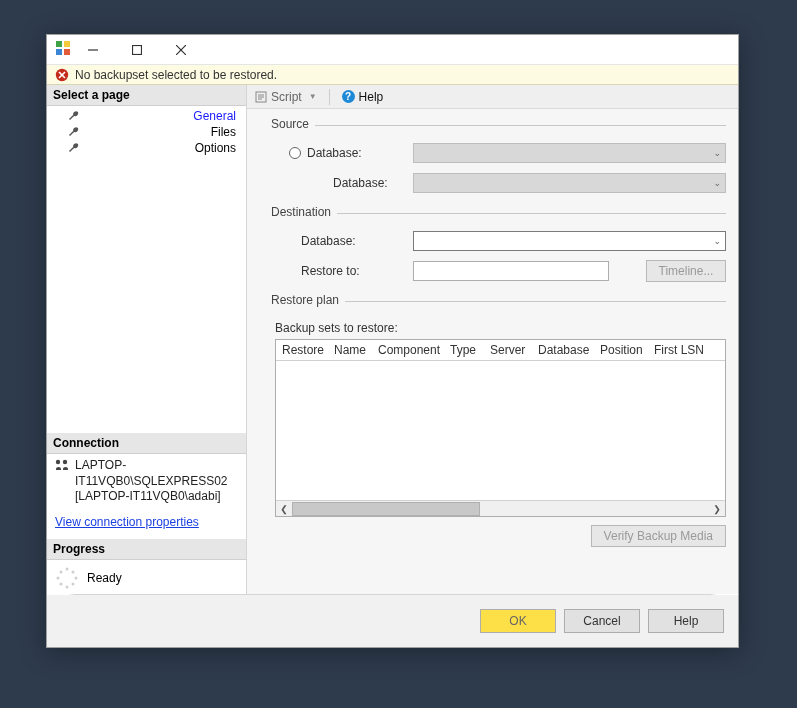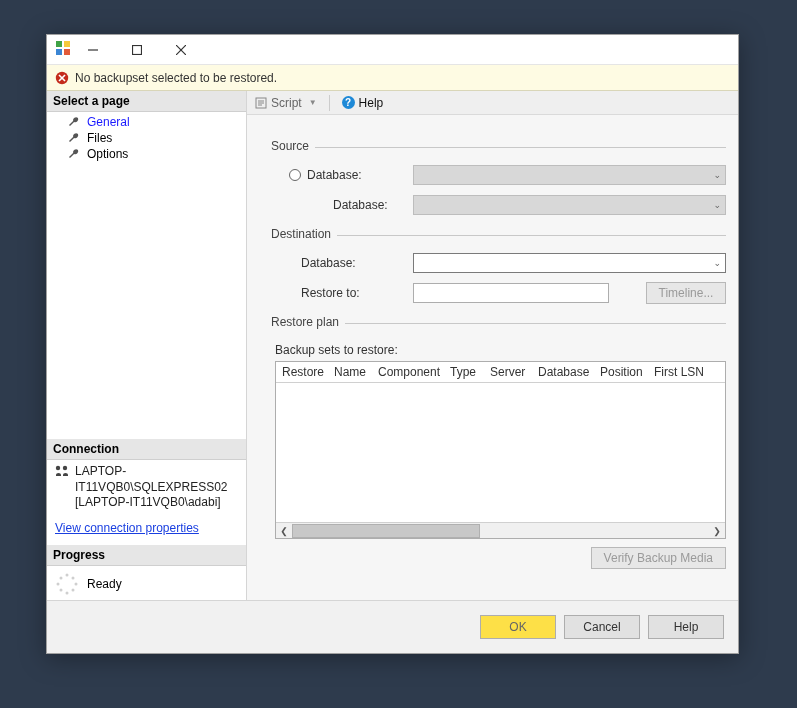--- a/index.html
+++ b/index.html
@@ -33,34 +33,35 @@
     .titlebar-title { margin-left: 6px; color: #333; flex: 1; }
     .win-btn {
       width: 44px; height: 28px;
       display: flex; align-items: center; justify-content: center;
       color: #444;
     }
     .win-btn svg { width: 10px; height: 10px; stroke: #333; stroke-width: 1.2; fill: none; }
     .warn-bar {
       background: #fefbe3;
       border-bottom: 1px solid #d9d6b8;
-      height: 26px;
+      height: 20px;
       display: flex;
       align-items: center;
       padding: 0 8px;
       gap: 6px;
     }
     .warn-bar span { color: #333; }
     .warn-icon {
       width: 14px; height: 14px;
     }
     .body-wrap {
       display: flex;
       height: 510px;
       border-bottom: 1px solid #d5d5d5;
+      border-radius: 28px;
     }
     .left-pane {
       width: 200px;
       background: #fff;
       border-right: 1px solid #d5d5d5;
       display: flex;
       flex-direction: column;
     }
     .section-header {
       background: #e6e6e6;
@@ -71,20 +72,21 @@
     .page-list {
       flex: 0 0 auto;
       padding: 2px 0;
     }
     .page-row {
       display: flex;
       align-items: center;
       gap: 7px;
       padding: 1px 10px 1px 21px;
       color: #000;
+      justify-content: space-between;
     }
     .page-row.active { color: #1a1aff; }
     .page-row svg { width: 12px; height: 12px; }
     .spacer-flex { flex: 1; }
     .conn-text {
       padding: 4px 6px 4px 8px;
       display: flex;
       gap: 6px;
       font-size: 12px;
       line-height: 1.3;
@@ -103,21 +105,20 @@
       gap: 8px;
       padding: 6px 8px 4px 8px;
     }
     .progress-row svg { width: 24px; height: 24px; }
     .right-pane {
       flex: 1;
       background: #f6f6f6;
       border-left: 0;
       display: flex;
       flex-direction: column;
-      gap: 16px;
     }
     .toolstrip {
       height: 24px;
       background: #efefef;
       border-bottom: 1px solid #dadada;
       display: flex;
       align-items: center;
       padding: 0 4px;
       gap: 4px;
     }

